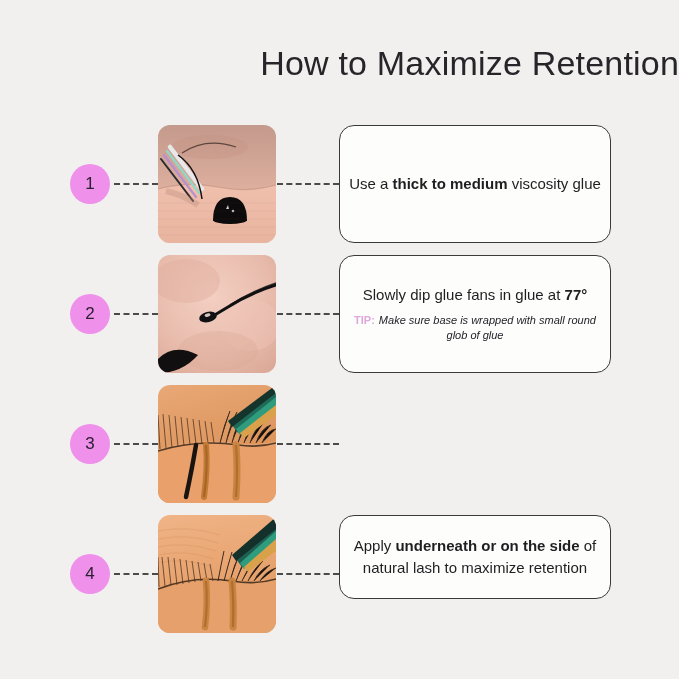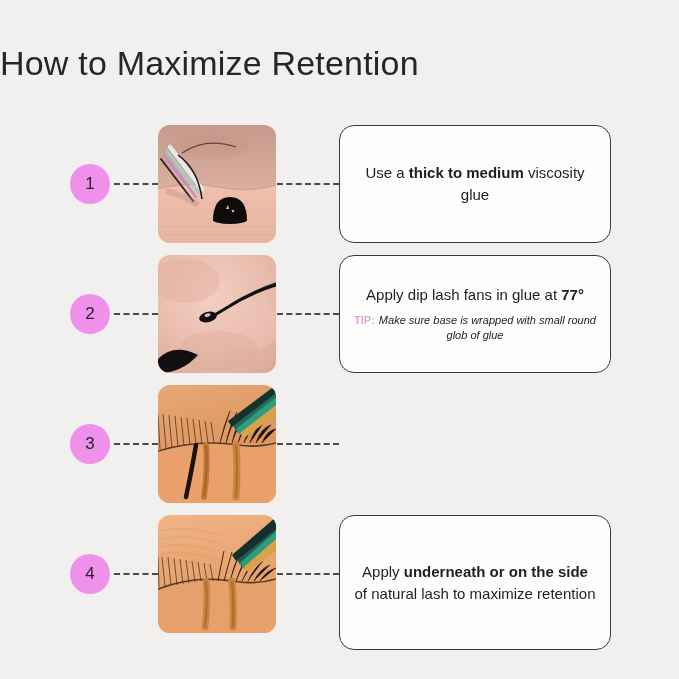--- a/index.html
+++ b/index.html
@@ -21,21 +21,21 @@
     width: 679px;
     height: 679px;
   }
 
   
   .title {
     position: absolute;
     top: 44px;
     left: 0;
     width: 679px;
-    text-align: left;
+    text-align: right;
     font-size: 34px;
     font-weight: 300;
     letter-spacing: 0.2px;
     color: #26262a;
     font-family: "Liberation Sans", sans-serif;
   }
 
   
   .steps {
     position: absolute;
@@ -108,21 +108,21 @@
     width: 272px;
     height: 118px;
     box-sizing: border-box;
     background: #fdfdfc;
     border: 1.4px solid #3a3a3a;
     border-radius: 15px;
     display: flex;
     flex-direction: column;
     align-items: center;
     justify-content: center;
-    padding: 6px 14px;
+    padding: 6px 6px;
   }
   .card-main {
     font-size: 15px;
     line-height: 1.45;
     color: #1f1f22;
     text-align: center;
     font-family: "Liberation Sans", sans-serif;
   }
   .card-main b {
     font-weight: 700;
@@ -137,21 +137,21 @@
     font-family: "Liberation Sans", sans-serif;
   }
   .tip-label {
     color: #dfa8dd;
     font-weight: 700;
     font-style: normal;
     margin-right: 4px;
   }
 
   
-  .row-4 .card { height: 135px; }
+  .row-4 .card { height: 84px; }
 </style>
 </head>
 <body>
 
 <div class="page">
 
   <div class="title">How to Maximize Retention</div>
 
   <div class="steps">
 
@@ -222,21 +222,21 @@
           <path d="M118 30 Q92 38 70 52 Q60 58 55 61" stroke="#111012" stroke-width="3" fill="none" stroke-linecap="round"></path>
           <path d="M118 28 Q94 36 72 50" stroke="#111012" stroke-width="1.6" fill="none" opacity="0.8"></path>
           <ellipse cx="50" cy="62" rx="9" ry="5.2" fill="#111012" transform="rotate(-14 50 62)"></ellipse>
           <ellipse cx="50" cy="60" rx="3" ry="1.7" fill="#f6e4dd" opacity="0.85" transform="rotate(-14 50 62)"></ellipse>
           <path d="M0 104 Q16 88 40 100 Q24 118 0 118 Z" fill="#120f10"></path>
         </svg>
       </div>
       <div class="dash dash-right"></div>
       <div class="card">
         <div class="card-main">
-          <span>Apply dip lash fans in glue at </span><b>77°</b>
+          <span>Slowly dip glue fans in glue at </span><b>77°</b>
         </div>
         <div class="tip-line">
           <span class="tip-label">TIP:</span><span>Make sure base is wrapped with small round glob of glue</span>
         </div>
       </div>
     </div>
 
     <div class="step-row row-3">
       <div class="bubble">
         <span>3</span>

